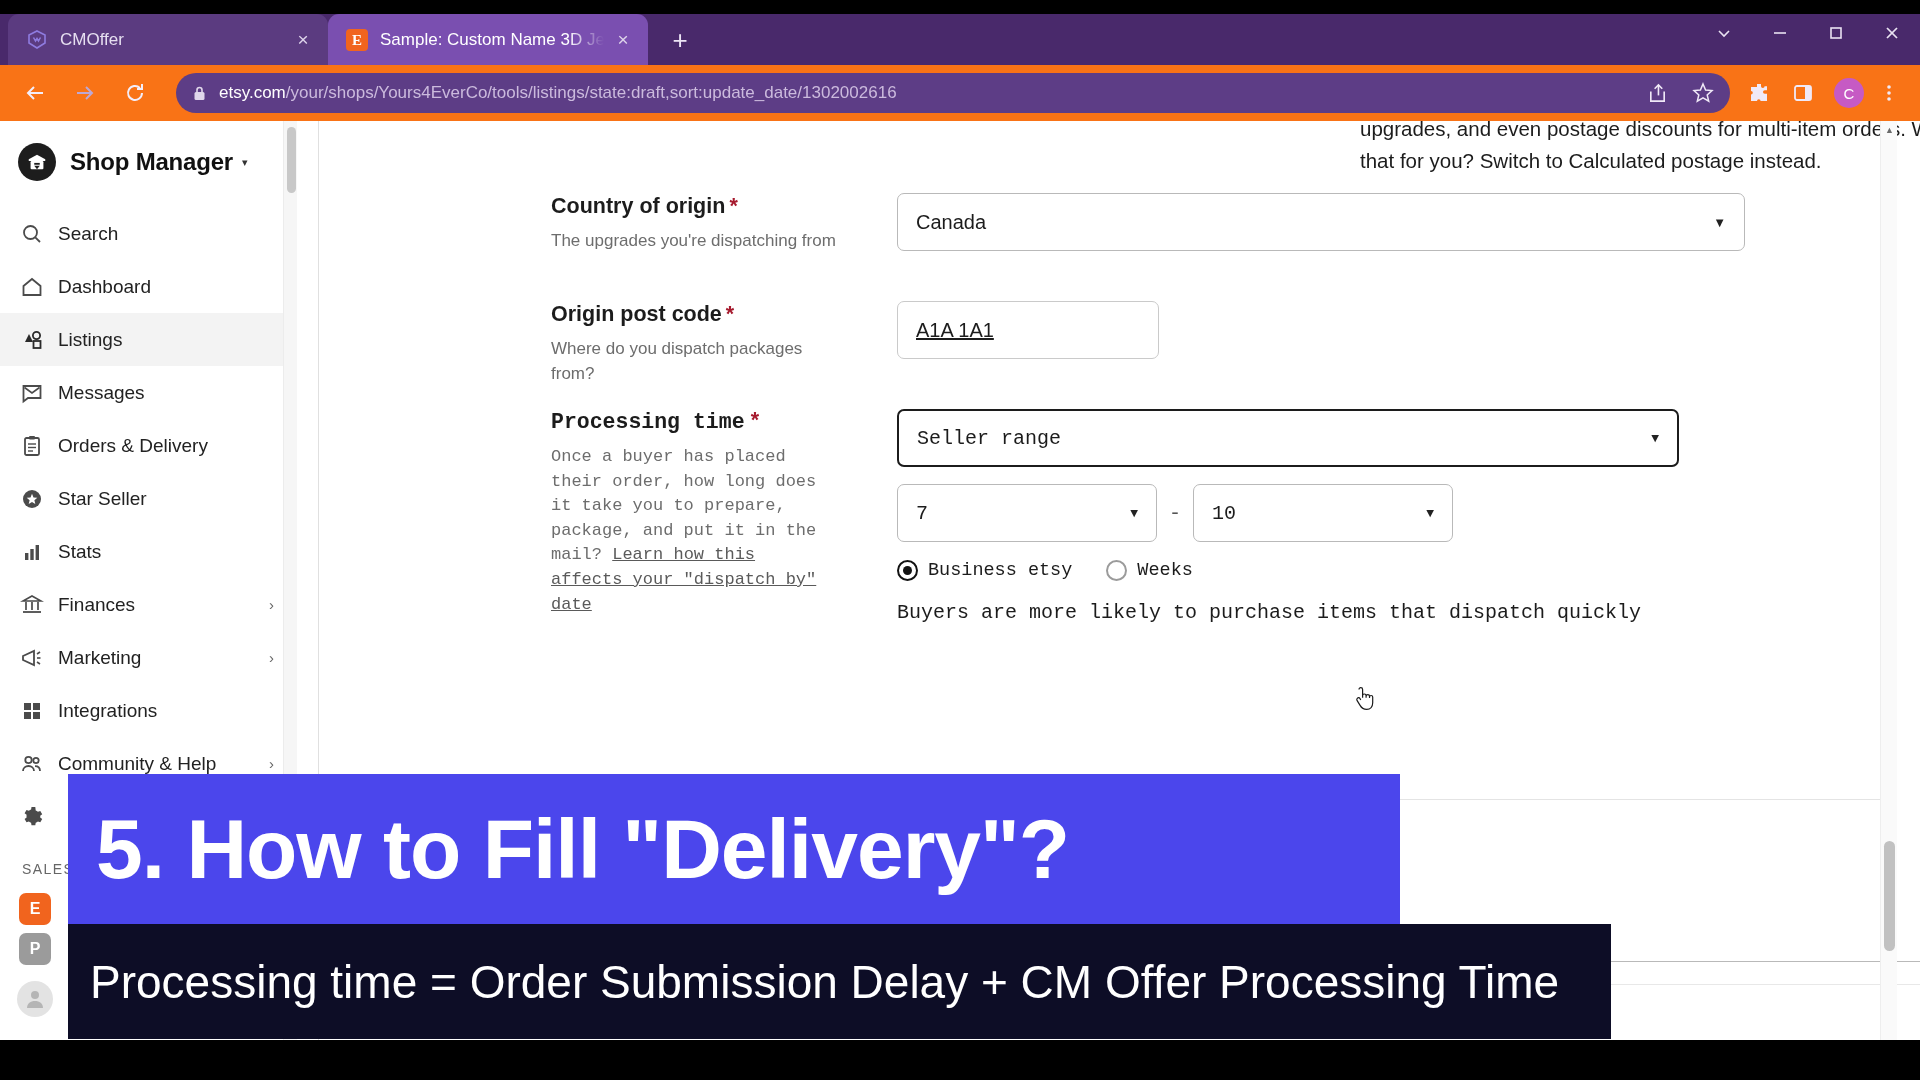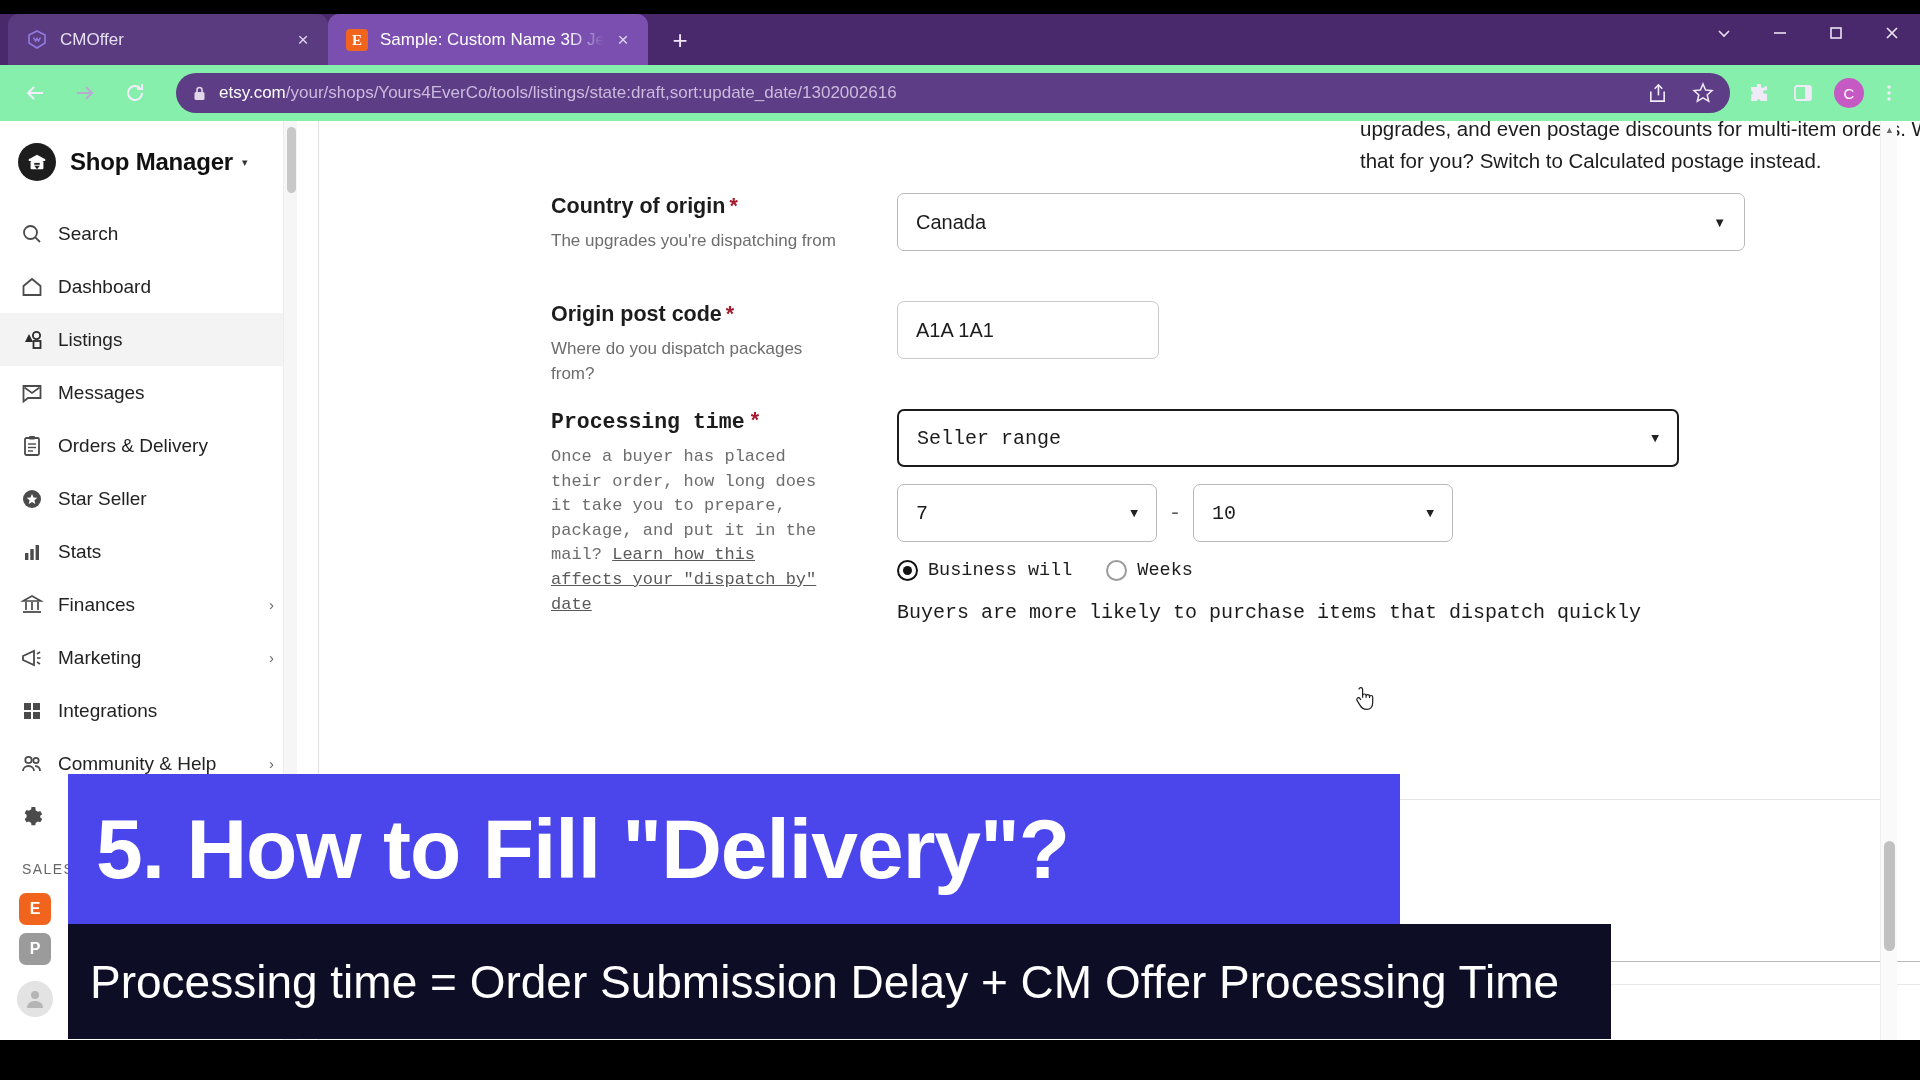--- a/index.html
+++ b/index.html
@@ -51,21 +51,21 @@
   .tab-close { width:26px; height:26px; display:flex; align-items:center; justify-content:center;
                font-size:19px; color:#ded4ea; margin-left:6px; border-radius:50%; }
   .newtab {
     width:40px; height:40px; margin-left:12px; margin-bottom:6px;
     display:flex; align-items:center; justify-content:center;
     color:#ece4f5; font-size:26px; font-weight:300; border-radius:50%;
   }
 
   .toolbar {
     position:absolute; top:65px; left:0; width:1920px; height:56px;
-    background:#86efac; display:flex; align-items:center; padding:0 14px;
+    background:#f97316; display:flex; align-items:center; padding:0 14px;
   }
   .nav-icon {
     width:42px; height:42px; border-radius:50%; margin-right:8px;
     display:flex; align-items:center; justify-content:center; color:#f3edfa;
   }
   .omnibox {
     flex:1; height:40px; background:#5d3d86; border-radius:20px;
     display:flex; align-items:center; padding:0 16px; margin:0 12px;
     color:#efe8f6; font-size:17px; position:relative;
   }
@@ -142,21 +142,21 @@
   .ctrl-col { }
   .sel {
     height:58px; border:1px solid #b9b9b9; border-radius:7px; background:#fff;
     display:flex; align-items:center; padding:0 16px 0 18px; font-size:20px; color:#1c1c1c;
     position:relative;
   }
   .sel.focused { border:2px solid #1c1c1c; }
   .sel .caret { position:absolute; right:18px; font-size:13px; color:#222; }
   .inp {
     height:58px; width:262px; border:1px solid #cacaca; border-radius:7px; background:#fff;
-    display:flex; align-items:center; padding:0 18px; font-size:20px; color:#1c1c1c;
+    display:flex; align-items:center; padding:0 18px; font-size:20px; color:#1c1c1c;text-decoration:underline;
   }
 
   .scrolled-note {
     position:absolute; left:1041px; top:-8px; width:790px; font-size:20.5px;
     color:#1c1c1c; line-height:1.55;
   }
 
   .range-row { display:flex; align-items:center; margin-top:17px; }
   .mini-sel { width:260px; height:58px; }
   .range-dash { margin:0 12px; font-size:20px; color:#555; }
@@ -546,21 +546,21 @@
               <span class="range-dash">-</span>
               <div class="sel mini-sel">
                 <span>10</span>
                 <span class="caret">▼</span>
               </div>
             </div>
 
             <div class="radio-row">
               <label class="radio">
                 <span class="rdot on"></span>
-                <span>Business will</span>
+                <span>Business etsy</span>
               </label>
               <label class="radio">
                 <span class="rdot"></span>
                 <span>Weeks</span>
               </label>
             </div>
 
             <div class="hint">Buyers are more likely to purchase items that dispatch quickly</div>
           </div>
         </div>

